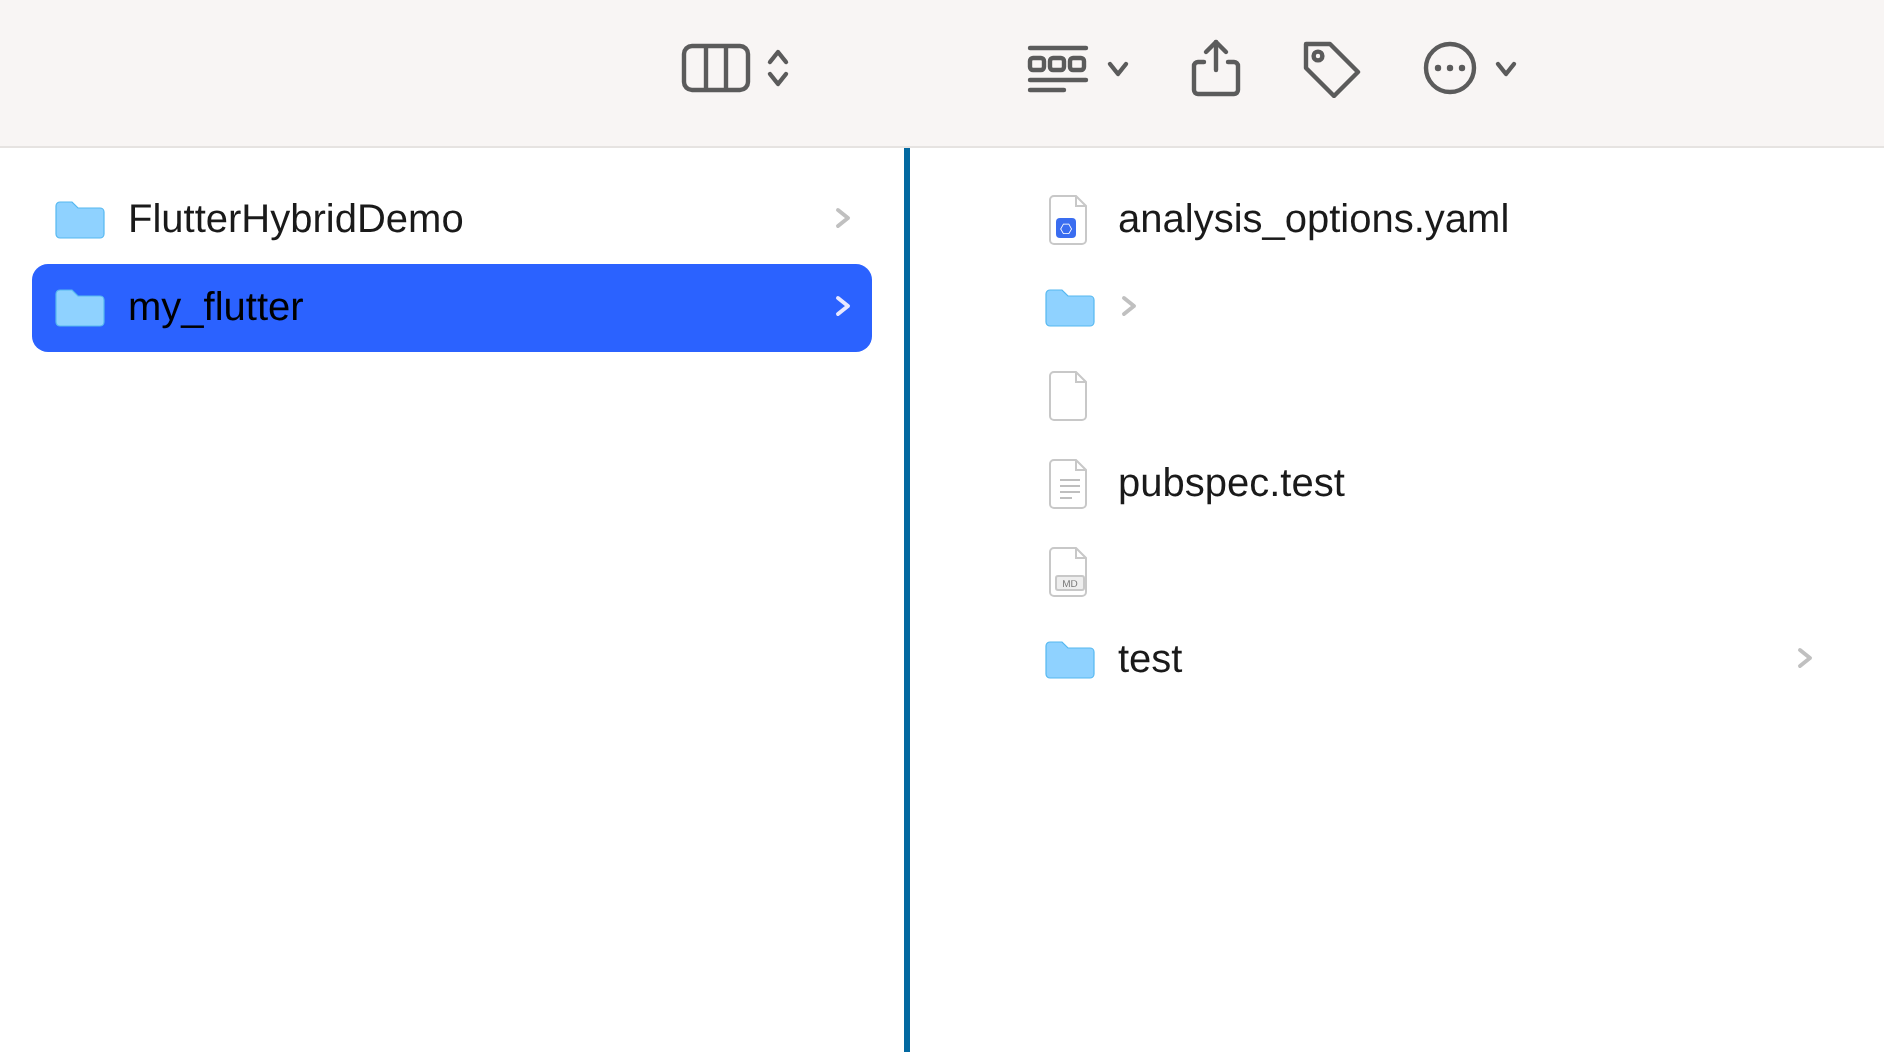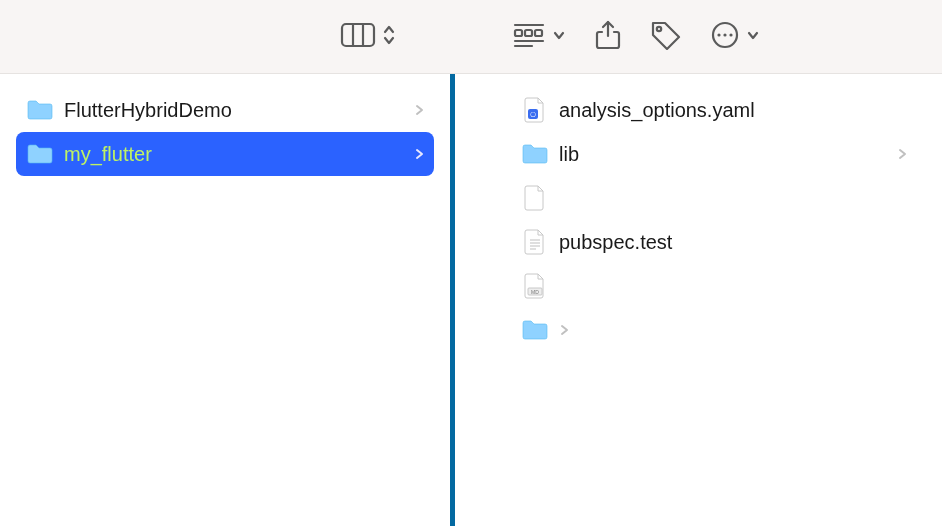--- a/index.html
+++ b/index.html
@@ -23,42 +23,42 @@
   .toolbar svg { stroke: #5b5b5b; }
   .columns {
     display: flex;
     height: calc(526px - 74px);
   }
   .col {
     padding-top: 14px;
   }
   .col-left {
     width: 455px;
-    border-right: 5px solid #0369a1;
+    border-right: 3px solid #0369a1;
     padding-left: 16px;
     padding-right: 16px;
   }
   .col-right {
     width: 487px;
     padding-left: 56px;
     padding-right: 25px;
   }
   .row {
     display: flex;
     align-items: center;
     height: 44px;
     border-radius: 8px;
     padding-left: 10px;
     padding-right: 10px;
     gap: 10px;
     cursor: default;
     color: #1a1a1a;
     font-size: 20px;
   }
-  .row.selected { background: #2b62ff; color: #bef264; }
+  .row.selected { background: #2b62ff; color: #000000; }
   .row .name { flex: 1; }
   .row .chev { color: #c0c0c0; }
   .row.selected .chev { color: #e8e8ff; }
   .icon-folder { width: 28px; height: 22px; position: relative; }
   .icon-folder svg { width: 28px; height: 22px; display: block; }
   .icon-file { width: 24px; height: 28px; display:flex; align-items:center; justify-content:center; margin-left:2px; margin-right:2px; }
 </style>
 </head>
 <body>
 
@@ -173,21 +173,20 @@
           </svg>
         </span>
         <span class="name">analysis_options.yaml</span>
       </div>
       <div class="row">
         <span class="icon-folder">
           <svg viewBox="0 0 28 22">
             <path d="M2 4 a2 2 0 0 1 2 -2 h6 l3 3 h11 a2 2 0 0 1 2 2 v11 a2 2 0 0 1 -2 2 h-20 a2 2 0 0 1 -2 -2 Z" fill="#8fd2ff" stroke="#56b8f0" stroke-width="0.6"></path>
           </svg>
         </span>
-        <span class="name">lib</span>
         <span class="chev"><svg width="10" height="14" viewBox="0 0 10 14" fill="none" stroke="currentColor" stroke-width="2" stroke-linecap="round" stroke-linejoin="round">
             <polyline points="3,3 8,7 3,11"></polyline>
           </svg></span>
       </div>
       <div class="row">
         <span class="icon-file">
           <svg width="22" height="26" viewBox="0 0 22 26">
             <path d="M3 1 h11 l5 5 v17 a2 2 0 0 1 -2 2 h-14 a2 2 0 0 1 -2 -2 v-20 a2 2 0 0 1 2 -2 Z" fill="#fff" stroke="#c8c8c8"></path>
             <path d="M14 1 v5 h5" fill="none" stroke="#c8c8c8"></path>
           </svg>
@@ -215,18 +214,19 @@
             <text x="11" y="20.5" font-size="5" fill="#777" text-anchor="middle" font-family="Arial">MD</text>
           </svg>
         </span>
       </div>
       <div class="row">
         <span class="icon-folder">
           <svg viewBox="0 0 28 22">
             <path d="M2 4 a2 2 0 0 1 2 -2 h6 l3 3 h11 a2 2 0 0 1 2 2 v11 a2 2 0 0 1 -2 2 h-20 a2 2 0 0 1 -2 -2 Z" fill="#8fd2ff" stroke="#56b8f0" stroke-width="0.6"></path>
           </svg>
         </span>
+        <span class="name">test</span>
         <span class="chev"><svg width="10" height="14" viewBox="0 0 10 14" fill="none" stroke="currentColor" stroke-width="2" stroke-linecap="round" stroke-linejoin="round">
             <polyline points="3,3 8,7 3,11"></polyline>
           </svg></span>
       </div>
     </div>
 </div>
 
 </body></html>

